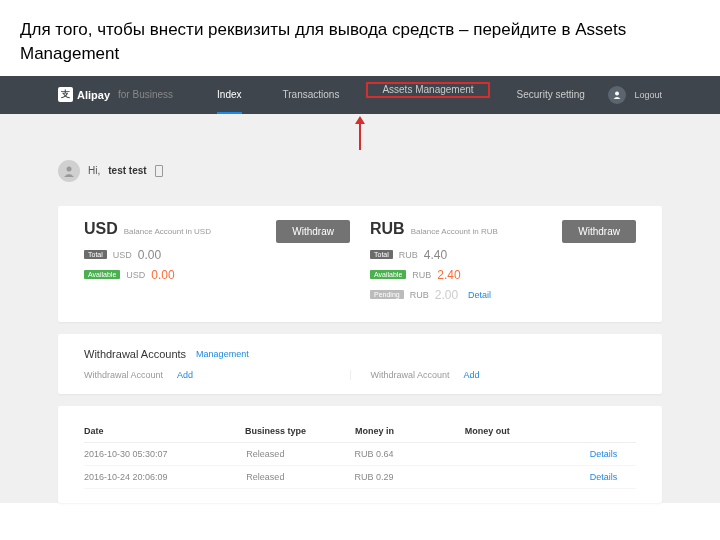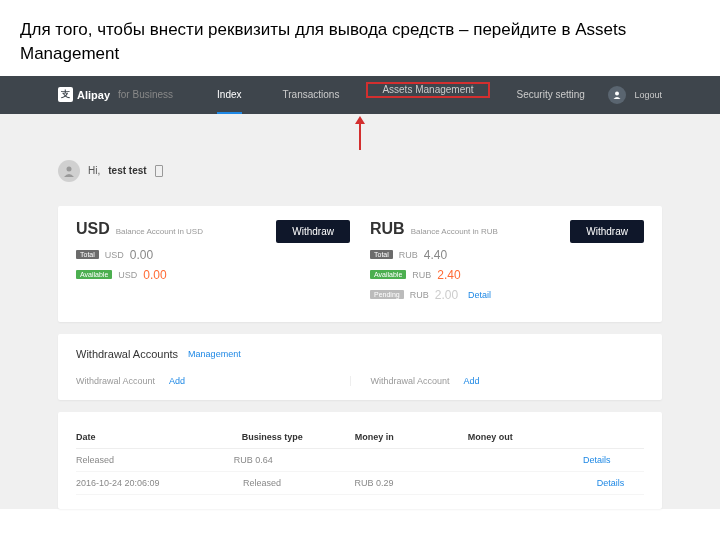--- a/index.html
+++ b/index.html
@@ -19,41 +19,41 @@
   .nav-right { margin-left: auto; display: flex; align-items: center; gap: 8px; }
   .avatar-sm { width: 18px; height: 18px; background: #5a6570; border-radius: 50%; display: flex; align-items: center; justify-content: center; color: #fff; font-size: 10px; }
   .logout { color: #ccc; font-size: 9px; cursor: pointer; }
   .arrow { text-align: center; margin-top: 2px; }
   .arrow svg { display: block; margin: 0 auto; }
   .content { padding: 0 58px; }
   .greeting { display: flex; align-items: center; gap: 8px; padding: 10px 0 24px 0; font-size: 10px; color: #555; }
   .greeting .avatar { width: 22px; height: 22px; background: #d0d0d0; border-radius: 50%; display: flex; align-items: center; justify-content: center; font-size: 12px; }
   .greeting .name { font-weight: bold; color: #333; }
   .phone-icon { width: 8px; height: 12px; border: 1px solid #999; border-radius: 1px; }
-  .card { background: #fff; border-radius: 2px; padding: 14px 18px; margin-bottom: 12px; box-shadow: 0 1px 2px rgba(0,0,0,0.05); }
+  .card { background: #fff; border-radius: 2px; padding: 14px 26px; margin-bottom: 12px; box-shadow: 0 1px 2px rgba(0,0,0,0.05); }
   .balances { display: flex; gap: 0; }
   .balance-col { flex: 1; }
   .balance-col + .balance-col { margin-left: 20px; }
   .cur-head { display: flex; align-items: baseline; gap: 6px; margin-bottom: 10px; }
   .cur-code { font-size: 16px; font-weight: bold; color: #333; }
   .cur-sub { font-size: 8px; color: #999; }
   .bal-row { display: flex; align-items: center; gap: 6px; margin-bottom: 6px; font-size: 10px; }
   .badge { font-size: 7px; color: #fff; padding: 1px 4px; border-radius: 1px; }
   .badge.total { background: #6b6b6b; }
   .badge.avail { background: #4caf50; }
   .badge.pend { background: #bbb; }
   .bal-cur { color: #999; font-size: 9px; }
   .bal-val { color: #888; font-size: 12px; }
   .bal-val.orange { color: #ff6b35; }
   .bal-val.dim { color: #ccc; }
-  .withdraw-btn { background: #0f172a; color: #fff; border: none; padding: 6px 16px; font-size: 10px; border-radius: 2px; cursor: pointer; position: absolute; text-align: right; }
+  .withdraw-btn { background: #737373; color: #fff; border: none; padding: 6px 16px; font-size: 10px; border-radius: 2px; cursor: pointer; position: absolute; text-align: right; }
   .bal-area { position: relative; }
   .btn-holder { position: absolute; top: 0; right: 0; }
   .detail-link { color: #1e88e5; font-size: 9px; cursor: pointer; margin-left: 4px; }
-  .section-row { display: flex; align-items: center; gap: 10px; font-size: 11px; color: #333; margin-bottom: 16px; }
+  .section-row { display: flex; align-items: center; gap: 10px; font-size: 11px; color: #333; margin-bottom: 10px; }
   .link { color: #1e88e5; font-size: 9px; cursor: pointer; }
   .wa-cols { display: flex; }
   .wa-col { flex: 1; display: flex; align-items: center; gap: 14px; font-size: 9px; color: #999; }
   .wa-col + .wa-col { border-left: 1px solid #eee; padding-left: 20px; }
   .recent-head { display: flex; align-items: center; gap: 10px; font-size: 12px; color: #333; border-left: 3px solid #1e88e5; padding-left: 8px; margin-bottom: 12px; }
   .tbl { width: 100%; font-size: 9px; }
   .tbl-head, .tbl-row { display: flex; padding: 6px 0; }
   .tbl-head { color: #333; font-weight: bold; border-bottom: 1px solid #eee; gap: 8px; }
   .tbl-row { color: #888; border-bottom: 1px solid #f5f5f5; }
   .c1 { flex: 1.5; }
@@ -178,20 +178,21 @@
     <div class="card">
       <div class="tbl">
         <div class="tbl-head">
           <div class="c1">Date</div>
           <div class="c2">Business type</div>
           <div class="c3">Money in</div>
           <div class="c4">Money out</div>
           <div class="c5"></div>
         </div>
         <div class="tbl-row">
+          <div class="c1">2016-10-30 05:30:07</div>
           <div class="c2">Released</div>
           <div class="c3">RUB 0.64</div>
           <div class="c4"></div>
           <div class="c5"><span class="link">Details</span></div>
         </div>
         <div class="tbl-row">
           <div class="c1">2016-10-24 20:06:09</div>
           <div class="c2">Released</div>
           <div class="c3">RUB 0.29</div>
           <div class="c4"></div>

